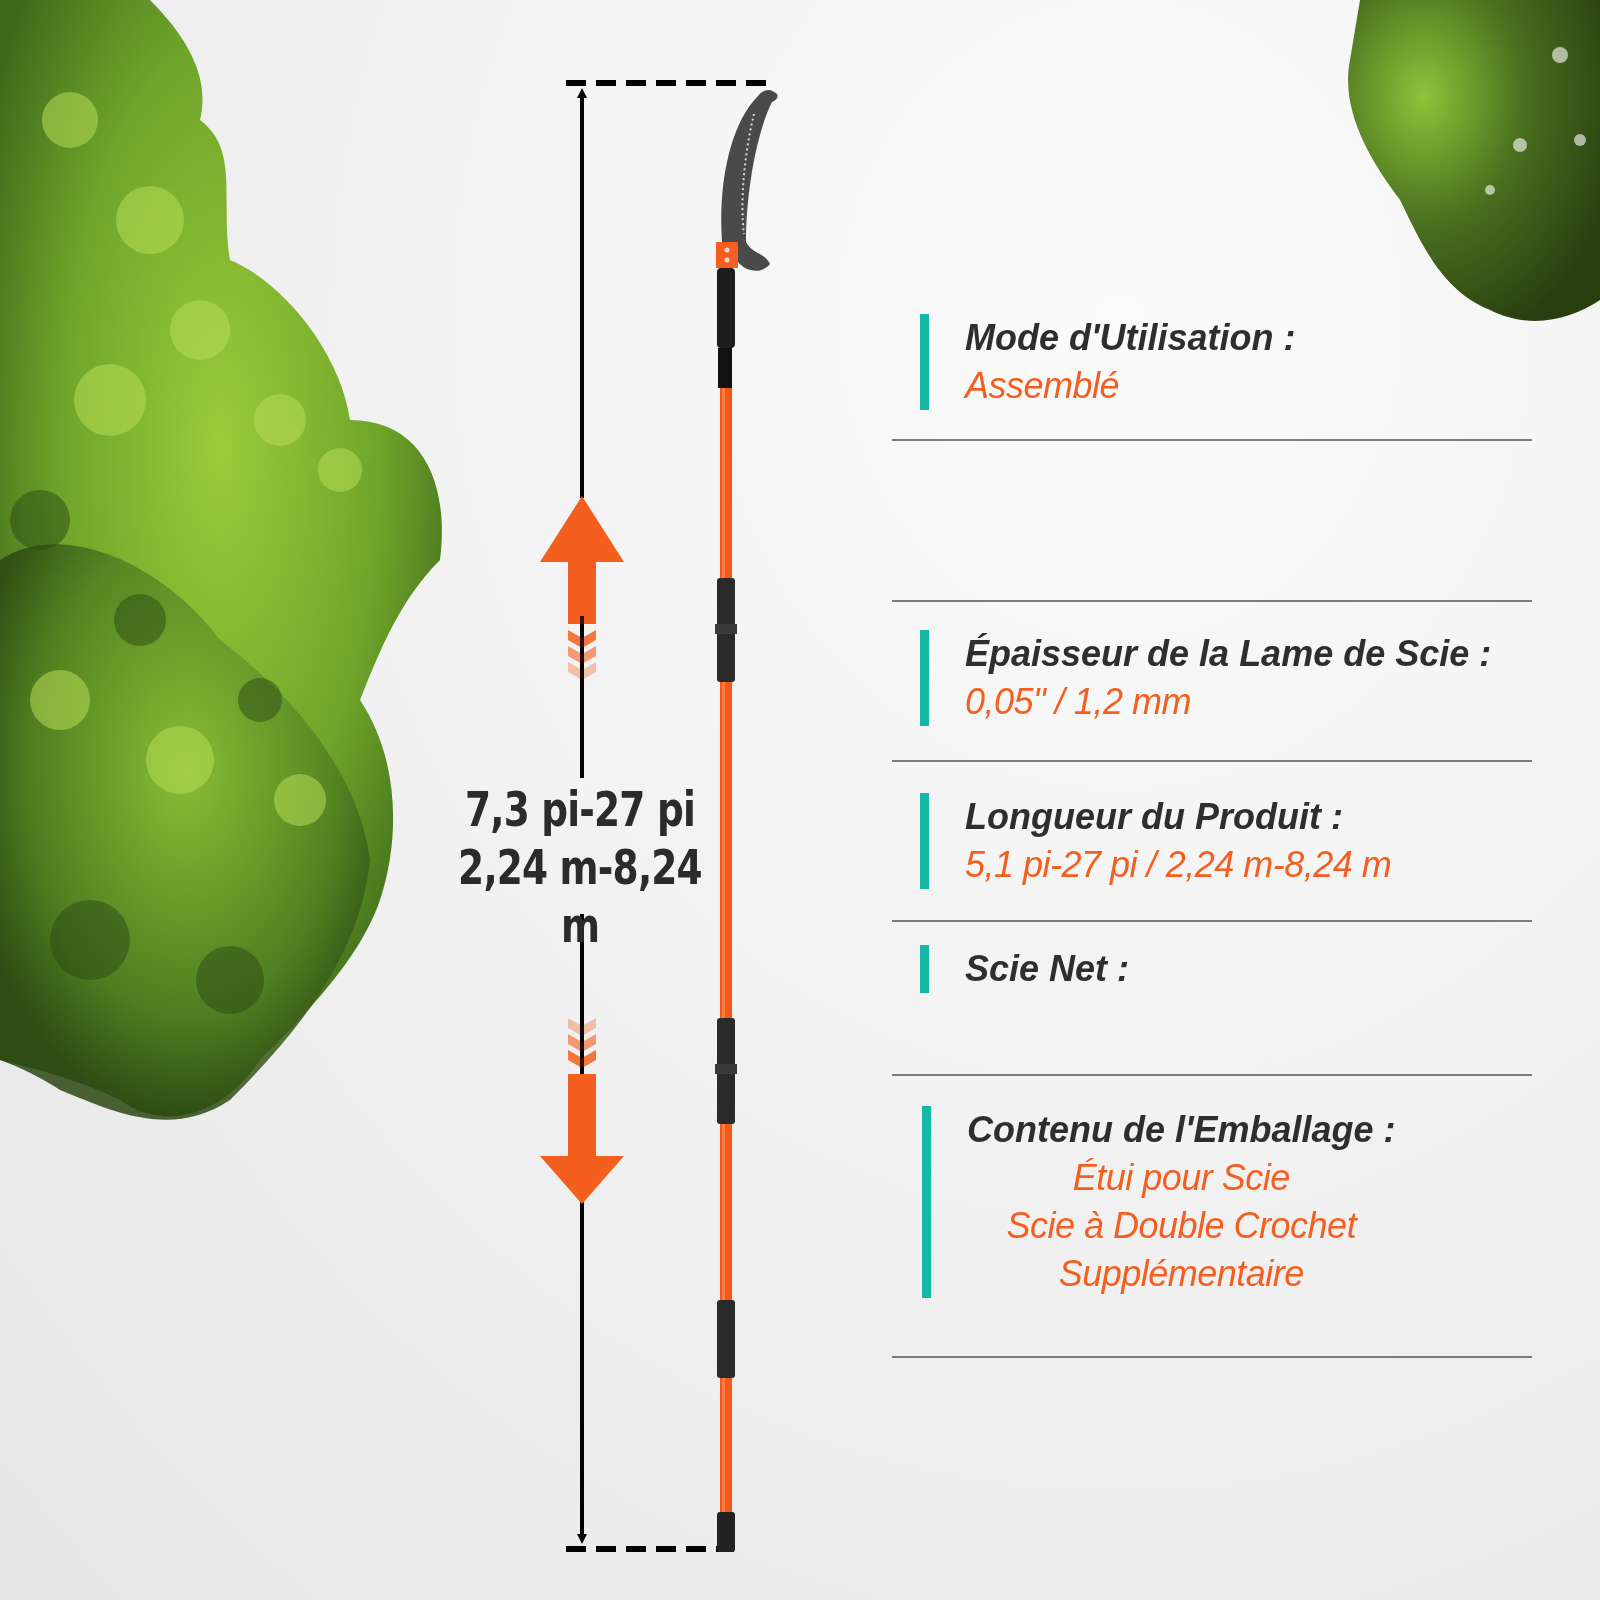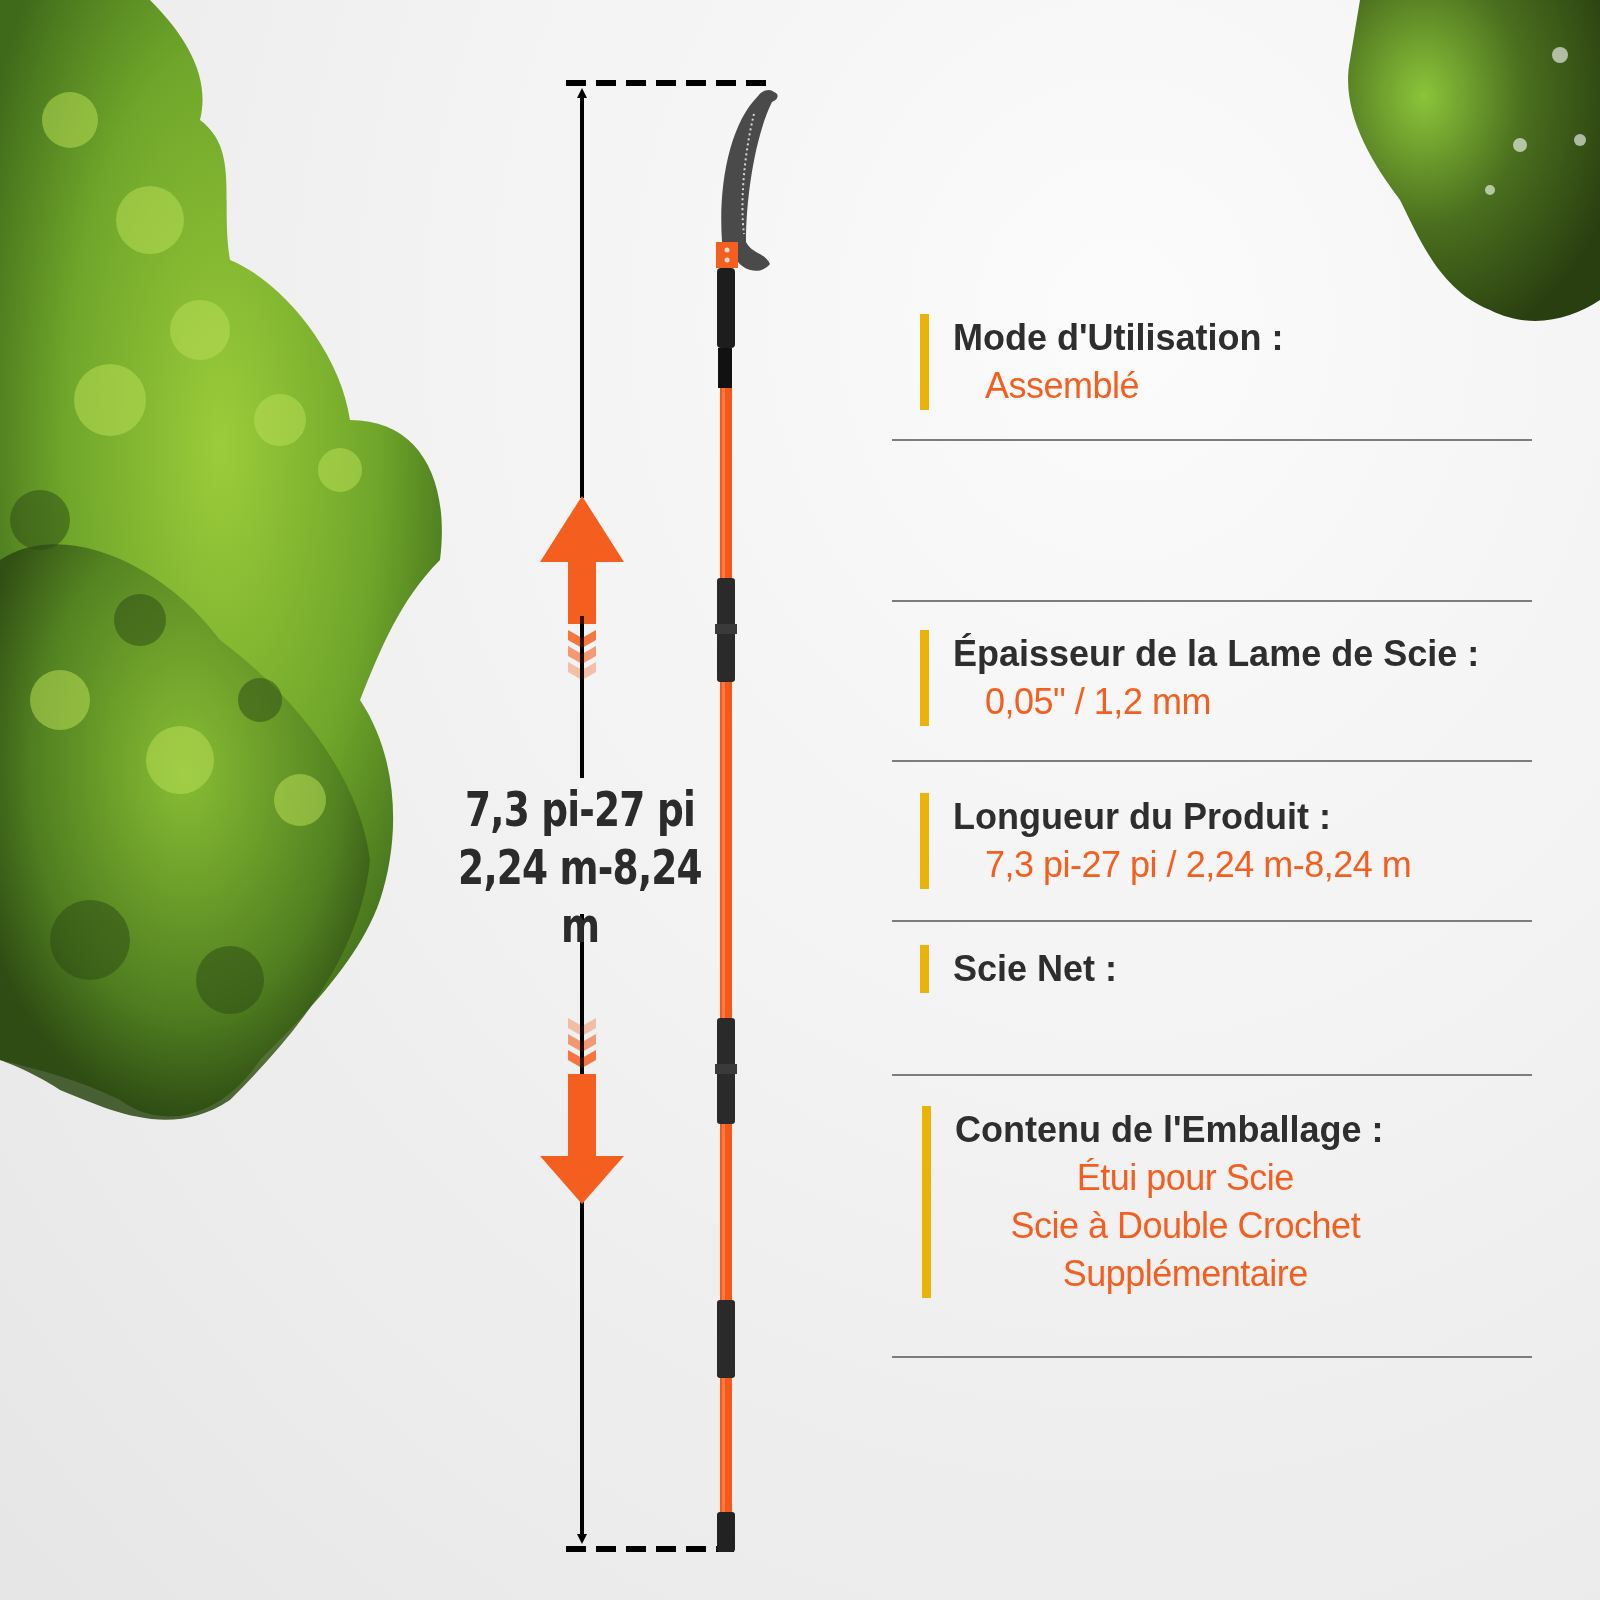--- a/index.html
+++ b/index.html
@@ -17,23 +17,23 @@
   .dash-line { position:absolute; height:6px;
     background: repeating-linear-gradient(90deg, #000 0 20px, transparent 20px 30px); }
   .dim-vert { position:absolute; width:4px; background:#000; left:580px; }
   .arrowhead-small { position:absolute; width:0; height:0; border-left:5px solid transparent; border-right:5px solid transparent; }
 
   .dim-label { position:absolute; left:420px; top:780px; width:320px; text-align:center;
     font-family:"DejaVu Sans", sans-serif; font-weight:bold; color:#2b2b2b;
     font-size:48px; line-height:58px; transform:scaleX(0.78); transform-origin:center; letter-spacing:-1px; }
 
   
-  .spec { position:absolute; left:920px; border-left:9px solid #eab308; padding-left:24px; }
+  .spec { position:absolute; left:920px; border-left:9px solid #14b8a6; padding-left:36px;font-style:italic; }
   .spec-title { font-weight:bold; color:#2e2e2e; font-size:36px; line-height:48px; white-space:nowrap; }
-  .spec-value { color:#f45f1f; font-size:36px; line-height:48px; white-space:nowrap; letter-spacing:-0.5px;margin-left:32px; }
+  .spec-value { color:#f45f1f; font-size:36px; line-height:48px; white-space:nowrap; letter-spacing:-0.5px; }
   .divider { position:absolute; left:892px; width:640px; height:2px; background:#7c7c7c; }
 </style>
 </head>
 <body>
 
 <svg class="tree-left" viewBox="0 0 460 1160">
   <defs>
     <radialGradient id="lg1" cx="50%" cy="40%" r="60%">
       <stop offset="0%" stop-color="#9bcc3a"></stop>
       <stop offset="60%" stop-color="#6fa52a"></stop>
@@ -166,21 +166,21 @@
 <div class="divider" style="top:600px;"></div>
 
 <div class="spec" style="top:630px;">
   <div class="spec-title">Épaisseur de la Lame de Scie :</div>
   <div class="spec-value">0,05" / 1,2 mm</div>
 </div>
 <div class="divider" style="top:760px;"></div>
 
 <div class="spec" style="top:793px;">
   <div class="spec-title">Longueur du Produit :</div>
-  <div class="spec-value">7,3 pi-27 pi / 2,24 m-8,24 m</div>
+  <div class="spec-value">5,1 pi-27 pi / 2,24 m-8,24 m</div>
 </div>
 <div class="divider" style="top:920px;"></div>
 
 <div class="spec" style="top:945px;">
   <div class="spec-title">Scie Net :</div>
 </div>
 <div class="divider" style="top:1074px;"></div>
 
 <div class="spec" style="top:1106px; left:922px;text-align:center;">
   <div class="spec-title">Contenu de l'Emballage :</div>

